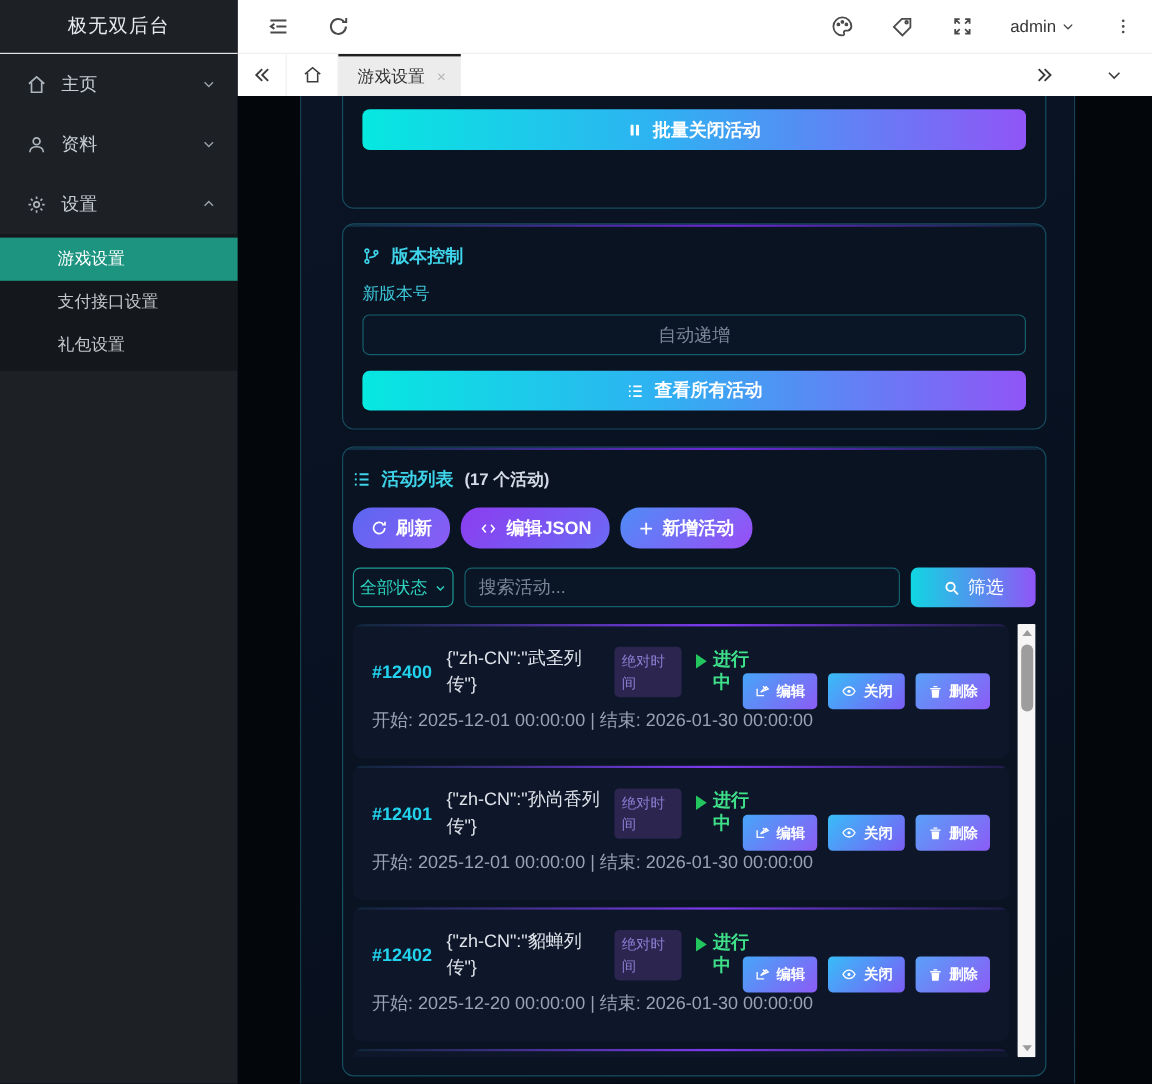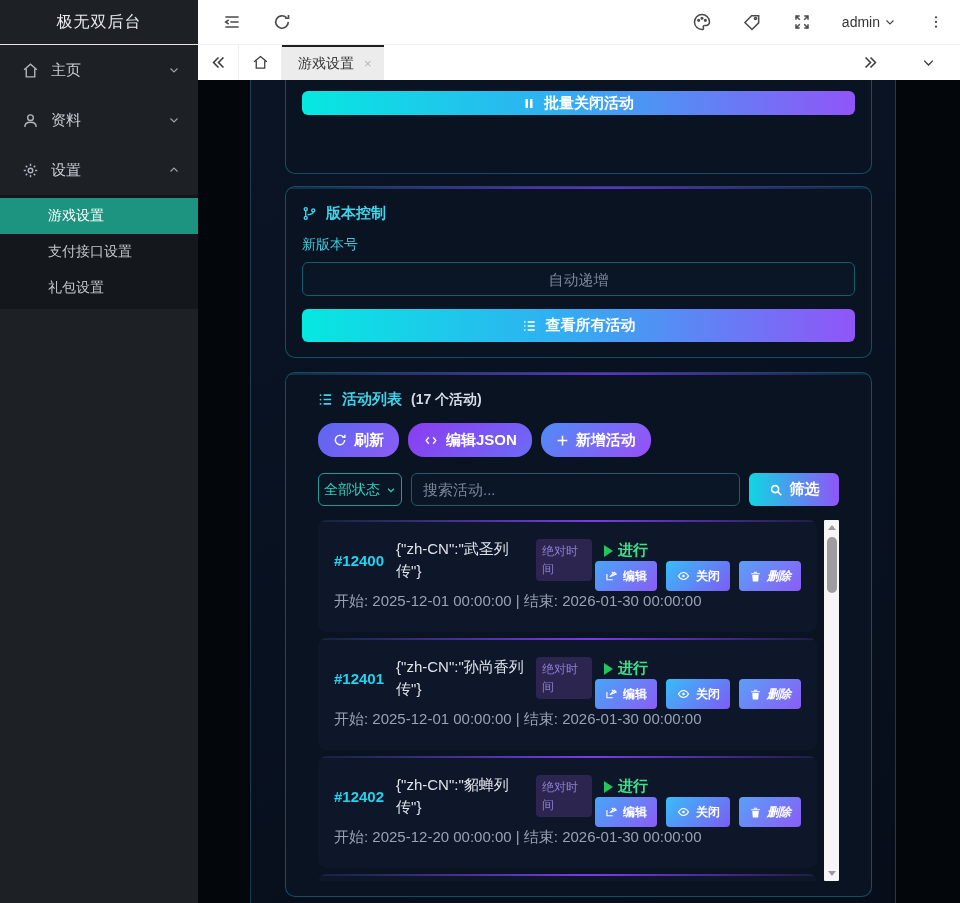--- a/index.html
+++ b/index.html
@@ -72,21 +72,21 @@
   .tool-add     { background:linear-gradient(135deg,#4f8cf7,#9a4ef6); }
 
   .filter-row { display:flex; align-items:center; margin-top:16px; }
   .status-select { width:84px; height:33px; border:1px solid #1f9a94; border-radius:6px; background:#0a1626;
     color:#2dd4bf; font-size:14px; display:flex; align-items:center; justify-content:center; gap:6px; cursor:pointer; }
   .status-select .chev { display:flex; }
   .search-wrap { flex:1; margin:0 9px; }
   .search-input { width:100%; height:33px; background:#0a1626; border:1px solid #155e6b; border-radius:6px;
     color:#e5e5e5; font-size:15px; padding:0 11px; outline:none; }
   .search-input::placeholder { color:#7b8698; }
-  .filter-btn { width:90px; height:33px; border:none; border-radius:6px; color:#fff; font-size:15px; font-weight:bold;
+  .filter-btn { width:104px; height:33px; border:none; border-radius:6px; color:#fff; font-size:15px; font-weight:normal;
     display:flex; align-items:center; justify-content:center; gap:7px; cursor:pointer;
     background:linear-gradient(90deg,#10d6e2,#9055f7); }
 
   
   .alist { position:relative; margin-top:14px; height:361px; overflow:hidden; }
   .rows { margin-right:22px; }
   .arow { position:relative; height:112px; margin-bottom:6px; background:#0e1729; border-radius:8px;
     padding:13px 16px 0 16px; overflow:hidden; }
   .arow::before { content:""; position:absolute; left:0; right:0; top:0; height:2px;
     background:linear-gradient(90deg,rgba(34,211,238,.08),#7c3aed 55%,rgba(124,58,237,.15)); }
@@ -98,21 +98,21 @@
   .astatus { display:flex; gap:5px; width:58px; flex:none; }
   .astatus .play { width:0; height:0; margin-top:4px; border-left:9px solid #22c55e;
     border-top:6px solid transparent; border-bottom:6px solid transparent; }
   .astatus .txt { color:#3fe08a; font-size:15px; font-weight:bold; width:34px; line-height:1.25; word-break:break-all; }
   .adate { margin-top:4px; max-width:505px; color:#98a2b3; font-size:15px; line-height:1.35; }
   .aactions { position:absolute; right:16px; top:50%; transform:translateY(-50%); display:flex; gap:9px; }
   .act-btn { height:30px; display:flex; align-items:center; gap:5px; padding:0 10px; border:none; border-radius:4px;
     color:#fff; font-size:12px; font-weight:bold; cursor:pointer; }
   .act-edit   { background:linear-gradient(135deg,#46a6f8,#8b5cf6); }
   .act-close  { background:linear-gradient(135deg,#38bdf8,#7c5cf6); }
-  .act-delete { background:linear-gradient(135deg,#5aa0f8,#8b5cf6);font-style:italic; }
+  .act-delete { background:linear-gradient(135deg,#5aa0f8,#8b5cf6); }
 
   
   .fsb { position:absolute; right:0; top:0; bottom:0; width:15px; background:#f6f6f6; border-radius:1px; }
   .fsb-arrow { position:absolute; left:0; width:15px; height:15px; display:flex; align-items:center; justify-content:center; }
   .fsb-up { top:0; } .fsb-down { bottom:0; }
   .fsb-arrow span { width:0; height:0; border-left:4px solid transparent; border-right:4px solid transparent; }
   .fsb-up span { border-bottom:5px solid #9b9b9b; }
   .fsb-down span { border-top:5px solid #9b9b9b; }
   .fsb-thumb { position:absolute; left:2.5px; top:17px; width:10px; height:56px; background:#9d9d9d; border-radius:5px; }
 
@@ -254,21 +254,21 @@
           <path d="M5 9 L12 16 L19 9"></path>
         </svg>
       </span>
   </div>
 </div>
 
 <div class="content">
   <div class="outer-card"></div>
 
   <div class="panel" style="top:-22px; height:116px; padding:0 16px;">
-    <button class="grad-btn" style="position:absolute; left:16px; right:16px; width:auto; top:32px; height:24px;">
+    <button class="grad-btn" style="position:absolute; left:16px; right:16px; width:auto; top:32px; height:34px;">
       <span class="ic">
         <svg width="12" height="13" viewBox="0 0 24 24" fill="currentColor">
             <rect x="5" y="3" width="5" height="18" rx="1"></rect>
             <rect x="14" y="3" width="5" height="18" rx="1"></rect>
           </svg>
         </span>
       <span>批量关闭活动</span>
     </button>
   </div>
 
@@ -292,21 +292,21 @@
             <path d="M9 5 h12 M9 12 h12 M9 19 h12"></path>
             <circle cx="4" cy="5" r="1.4" fill="currentColor" stroke="none"></circle>
             <circle cx="4" cy="12" r="1.4" fill="currentColor" stroke="none"></circle>
             <circle cx="4" cy="19" r="1.4" fill="currentColor" stroke="none"></circle>
           </svg>
         </span>
       <span>查看所有活动</span>
     </button>
   </div>
 
-  <div class="panel" style="top:292px; height:525px; padding:17px 32px;">
+  <div class="panel" style="top:292px; height:525px; padding:17px 8px;">
     <div class="panel-title">
       <span class="ic">
         <svg width="15" height="15" viewBox="0 0 24 24" fill="none" stroke="currentColor" stroke-width="2.6">
             <path d="M9 5 h12 M9 12 h12 M9 19 h12"></path>
             <circle cx="4" cy="5" r="1.4" fill="currentColor" stroke="none"></circle>
             <circle cx="4" cy="12" r="1.4" fill="currentColor" stroke="none"></circle>
             <circle cx="4" cy="19" r="1.4" fill="currentColor" stroke="none"></circle>
           </svg>
         </span>
       <span>活动列表</span>

